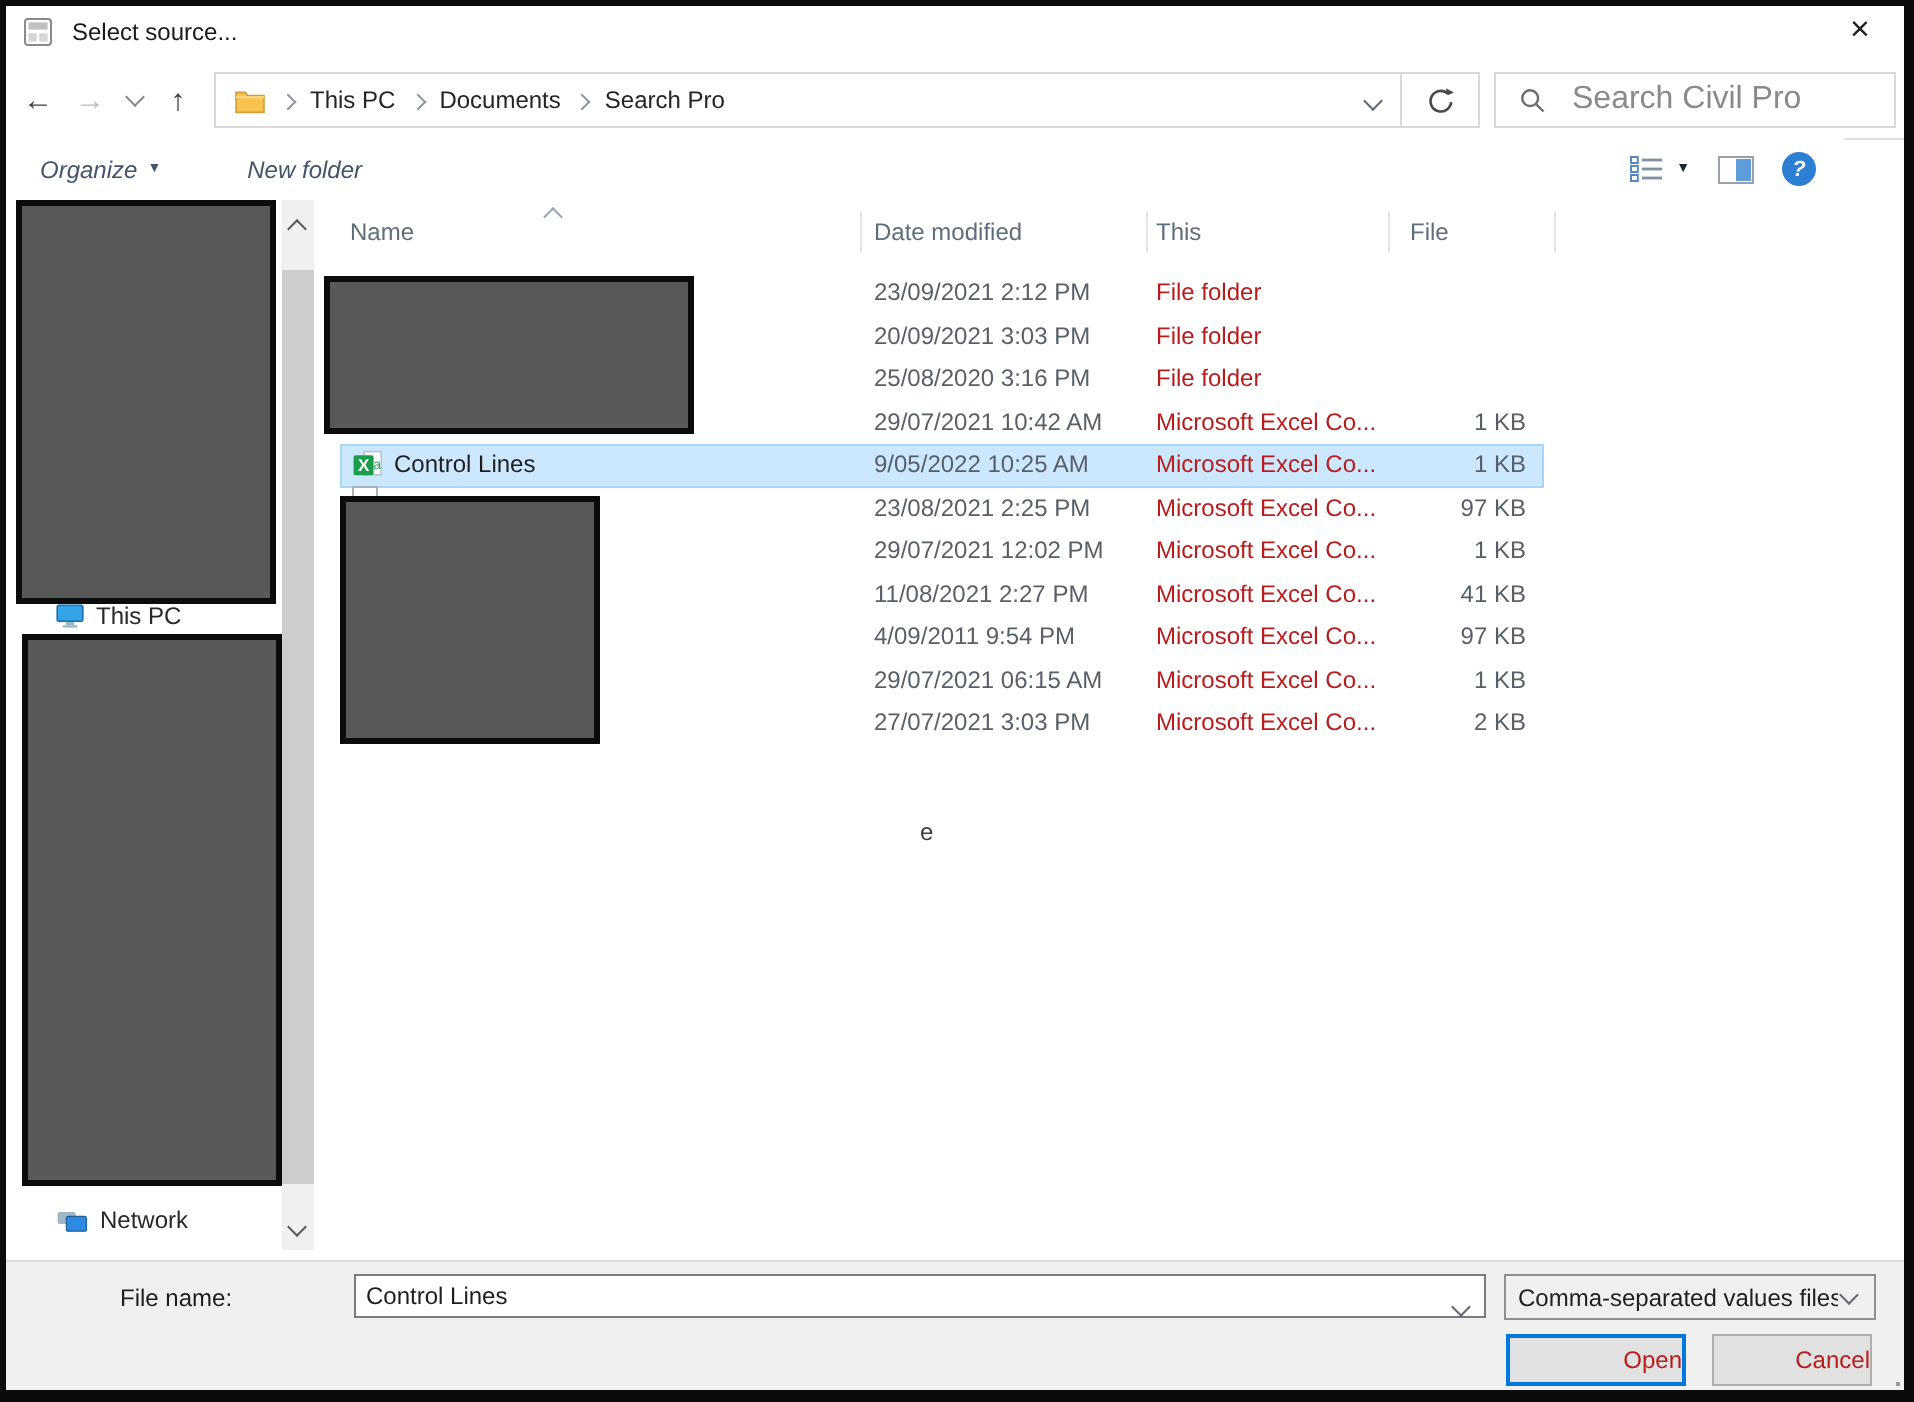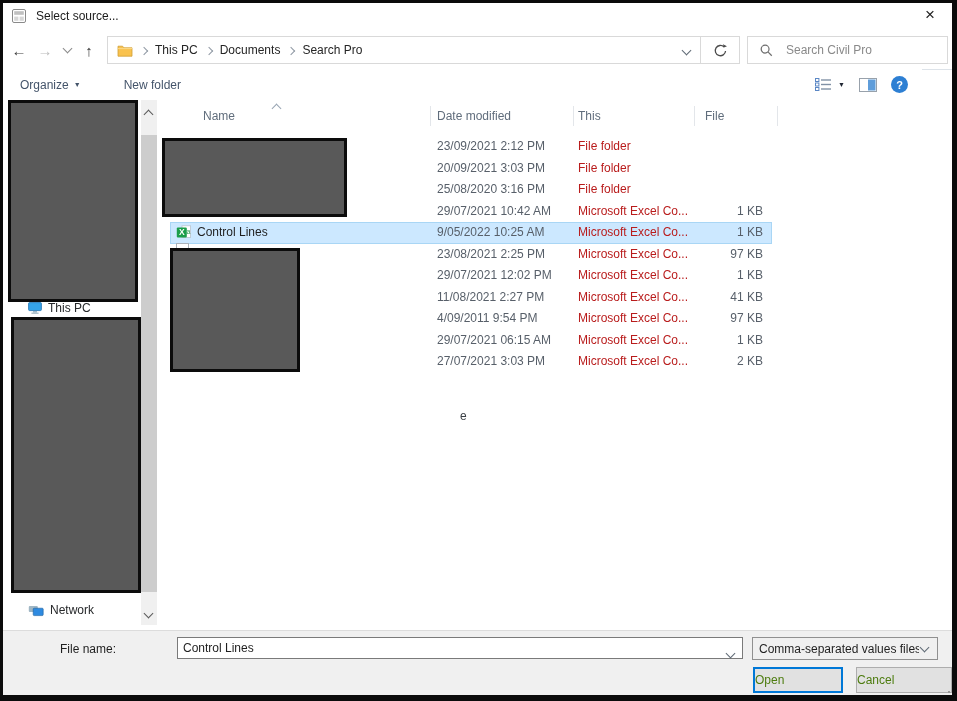--- a/index.html
+++ b/index.html
@@ -28,25 +28,25 @@
   .chev.up{transform:rotate(-135deg);margin-top:3px;}
   .addr-group{position:absolute;left:107px;top:5px;height:28px;display:flex;}
   .addressbar{width:594px;height:28px;border:1px solid #d9d9d9;background:#fff;display:flex;align-items:center;box-sizing:border-box;}
   .addressbar .foldicon{margin-left:9px;}
   .crumb-sep{color:#8f98a3;margin:0 8px;}
   .crumb{color:#252525;}
   .addr-chev{margin-left:auto;margin-right:10px;color:#5f6a75;}
   .refreshbox{width:39px;height:28px;border:1px solid #d9d9d9;border-left:none;background:#fff;display:flex;align-items:center;justify-content:center;box-sizing:border-box;}
   .searchbox{position:absolute;left:747px;top:5px;width:201px;height:28px;border:1px solid #d9d9d9;background:#fff;display:flex;align-items:center;box-sizing:border-box;}
   .searchbox svg{margin-left:11px;flex:0 0 auto;}
-  .searchbox input{border:none;outline:none;background:transparent;margin-left:10px;width:150px;font-family:inherit;font-size:12px;color:#333;}
+  .searchbox input{border:none;outline:none;background:transparent;margin-left:10px;width:150px;font-family:inherit;font-size:16px;color:#333;}
   .searchbox input::placeholder{color:#8a8a8a;}
 
   
-  .toolbar{position:absolute;left:0;top:69px;width:922px;height:31px;background:#fff;border-bottom:1px solid #ececec;display:flex;align-items:center;color:#44546a;}
+  .toolbar{position:absolute;left:0;top:69px;width:922px;height:31px;background:#fff;border-bottom:1px solid #ececec;display:flex;align-items:center;color:#44546a;font-style:italic;}
   .tool-item{display:flex;align-items:center;gap:5px;}
   .tool-organize{margin-left:20px;}
   .tool-newfolder{margin-left:43px;}
   .caret{font-size:7px;line-height:1;color:#44546a;}
   .tool-right{position:absolute;right:14px;display:flex;align-items:center;gap:14px;}
   .viewbtn{display:flex;align-items:center;gap:6px;}
   .helpbtn{width:17px;height:17px;border-radius:50%;background:#2d7fd3;color:#fff;font-weight:bold;font-size:11px;display:flex;align-items:center;justify-content:center;}
 
   
   .sidebar{position:absolute;left:0;top:100px;width:160px;height:530px;background:#fff;}
@@ -55,21 +55,21 @@
   .side-network{left:28px;top:503px;}
   .side-remnant{position:absolute;left:134px;top:175px;color:#2c5f8a;}
   .sb-scroll{position:absolute;left:141px;top:0px;width:16px;height:525px;background:#f0f0f0;}
   .sb-thumb{position:absolute;left:0;top:35px;width:16px;height:457px;background:#cdcdcd;}
   .sb-up{position:absolute;left:4px;top:7px;color:#5a5a5a;}
   .sb-down{position:absolute;left:4px;top:506px;color:#5a5a5a;}
 
   
   .filelist{position:absolute;left:160px;top:100px;width:790px;height:530px;background:#fff;}
   .lh{position:absolute;top:4px;height:24px;line-height:24px;color:#606d7c;}
-  .h-name{left:15px;margin-left:28px;}
+  .h-name{left:15px;}
   .h-date{left:277px;}
   .h-type{left:418px;}
   .h-size{left:545px;}
   .h-sort{position:absolute;left:113px;top:1px;color:#98a5b3;}
   .h-sep{position:absolute;top:6px;width:1px;height:20px;background:#e3e6ea;}
   .rows{position:absolute;left:10px;top:36px;width:602px;}
   .row{position:relative;width:602px;height:21.5px;}
   .row.selected{background:#cce8ff;outline:1px solid #a9d6f5;outline-offset:-1px;}
   .cell{position:absolute;top:0;height:21.5px;line-height:21.5px;white-space:nowrap;}
   .c-icon{left:6px;top:3px;height:16px;line-height:normal;}
@@ -89,23 +89,23 @@
 
   
   .footer{position:absolute;left:0;top:630px;width:957px;height:71px;background:#f0f0f0;border-top:1px solid #dcdcdc;box-sizing:border-box;}
   .fn-label{position:absolute;left:60px;top:11px;width:110px;text-align:left;color:#1f1f1f;}
   .fn-combo{position:absolute;left:177px;top:6px;width:566px;height:22px;background:#fff;border:1px solid #7a7a7a;box-sizing:border-box;}
   .fn-combo input{position:absolute;left:0;top:0;width:540px;height:20px;border:none;outline:none;padding:0 0 0 5px;font-family:inherit;font-size:12px;color:#1f1f1f;background:transparent;}
   .fn-chev{position:absolute;right:8px;top:8px;color:#5f6a75;}
   .type-select{position:absolute;left:752px;top:6px;width:186px;height:23px;background:#f0f0f0;border:1px solid #909090;box-sizing:border-box;display:flex;align-items:center;}
   .type-select .ts-label{margin-left:6px;white-space:nowrap;overflow:hidden;max-width:160px;color:#1f1f1f;}
   .type-select .chev{margin-left:2px;color:#5f6a75;flex:0 0 auto;}
-  .btn{position:absolute;top:36px;height:26px;background:#e1e1e1;border:1px solid #adadad;box-sizing:border-box;display:flex;align-items:center;justify-content:flex-start;color:#4d7c0f;}
+  .btn{position:absolute;top:36px;height:26px;background:#e1e1e1;border:1px solid #adadad;box-sizing:border-box;display:flex;align-items:center;justify-content:flex-end;color:#b91c1c;}
   .btn-open{left:753px;width:90px;border:2px solid #0078d7;}
-  .btn-cancel{left:856px;width:96px;}
+  .btn-cancel{left:856px;width:80px;}
   .grip{position:absolute;right:7px;bottom:8px;width:2px;height:2px;background:#9a9a9a;box-shadow:-4px 4px 0 #9a9a9a,0 4px 0 #9a9a9a,-8px 8px 0 #b5b5b5,-4px 8px 0 #9a9a9a,0 8px 0 #9a9a9a;}
 </style>
 </head>
 <body>
 
 <div class="titlebar">
   <svg class="app-icon" viewBox="0 0 16 16">
     <rect x="1.5" y="1.5" width="13" height="13" rx="1.5" fill="#ffffff" stroke="#8a8a8a"></rect>
     <rect x="3.2" y="3.2" width="9.6" height="3.6" fill="#c0c0c0"></rect>
     <rect x="3.2" y="8.6" width="4.2" height="4.2" fill="#d6d6d6"></rect>

